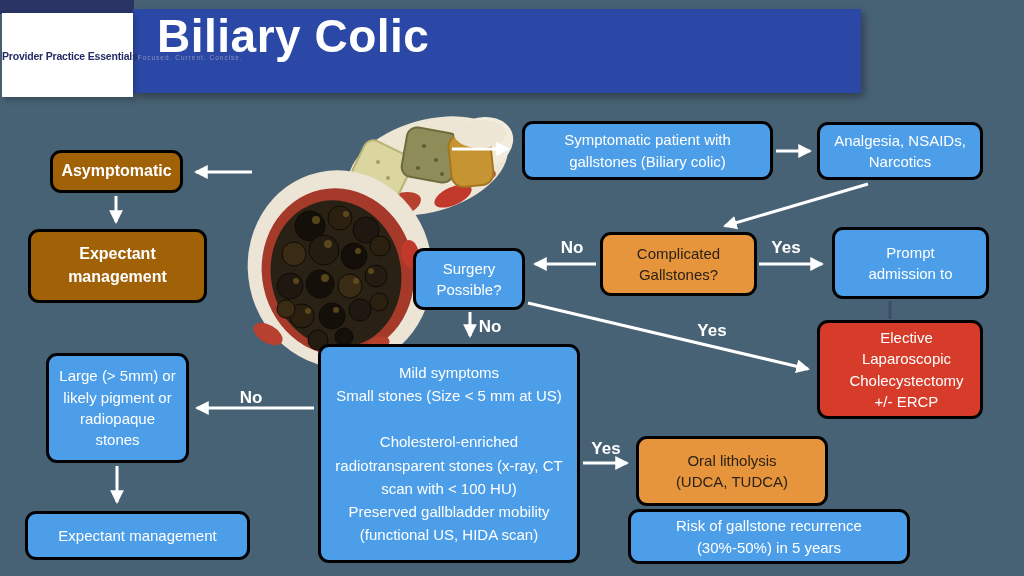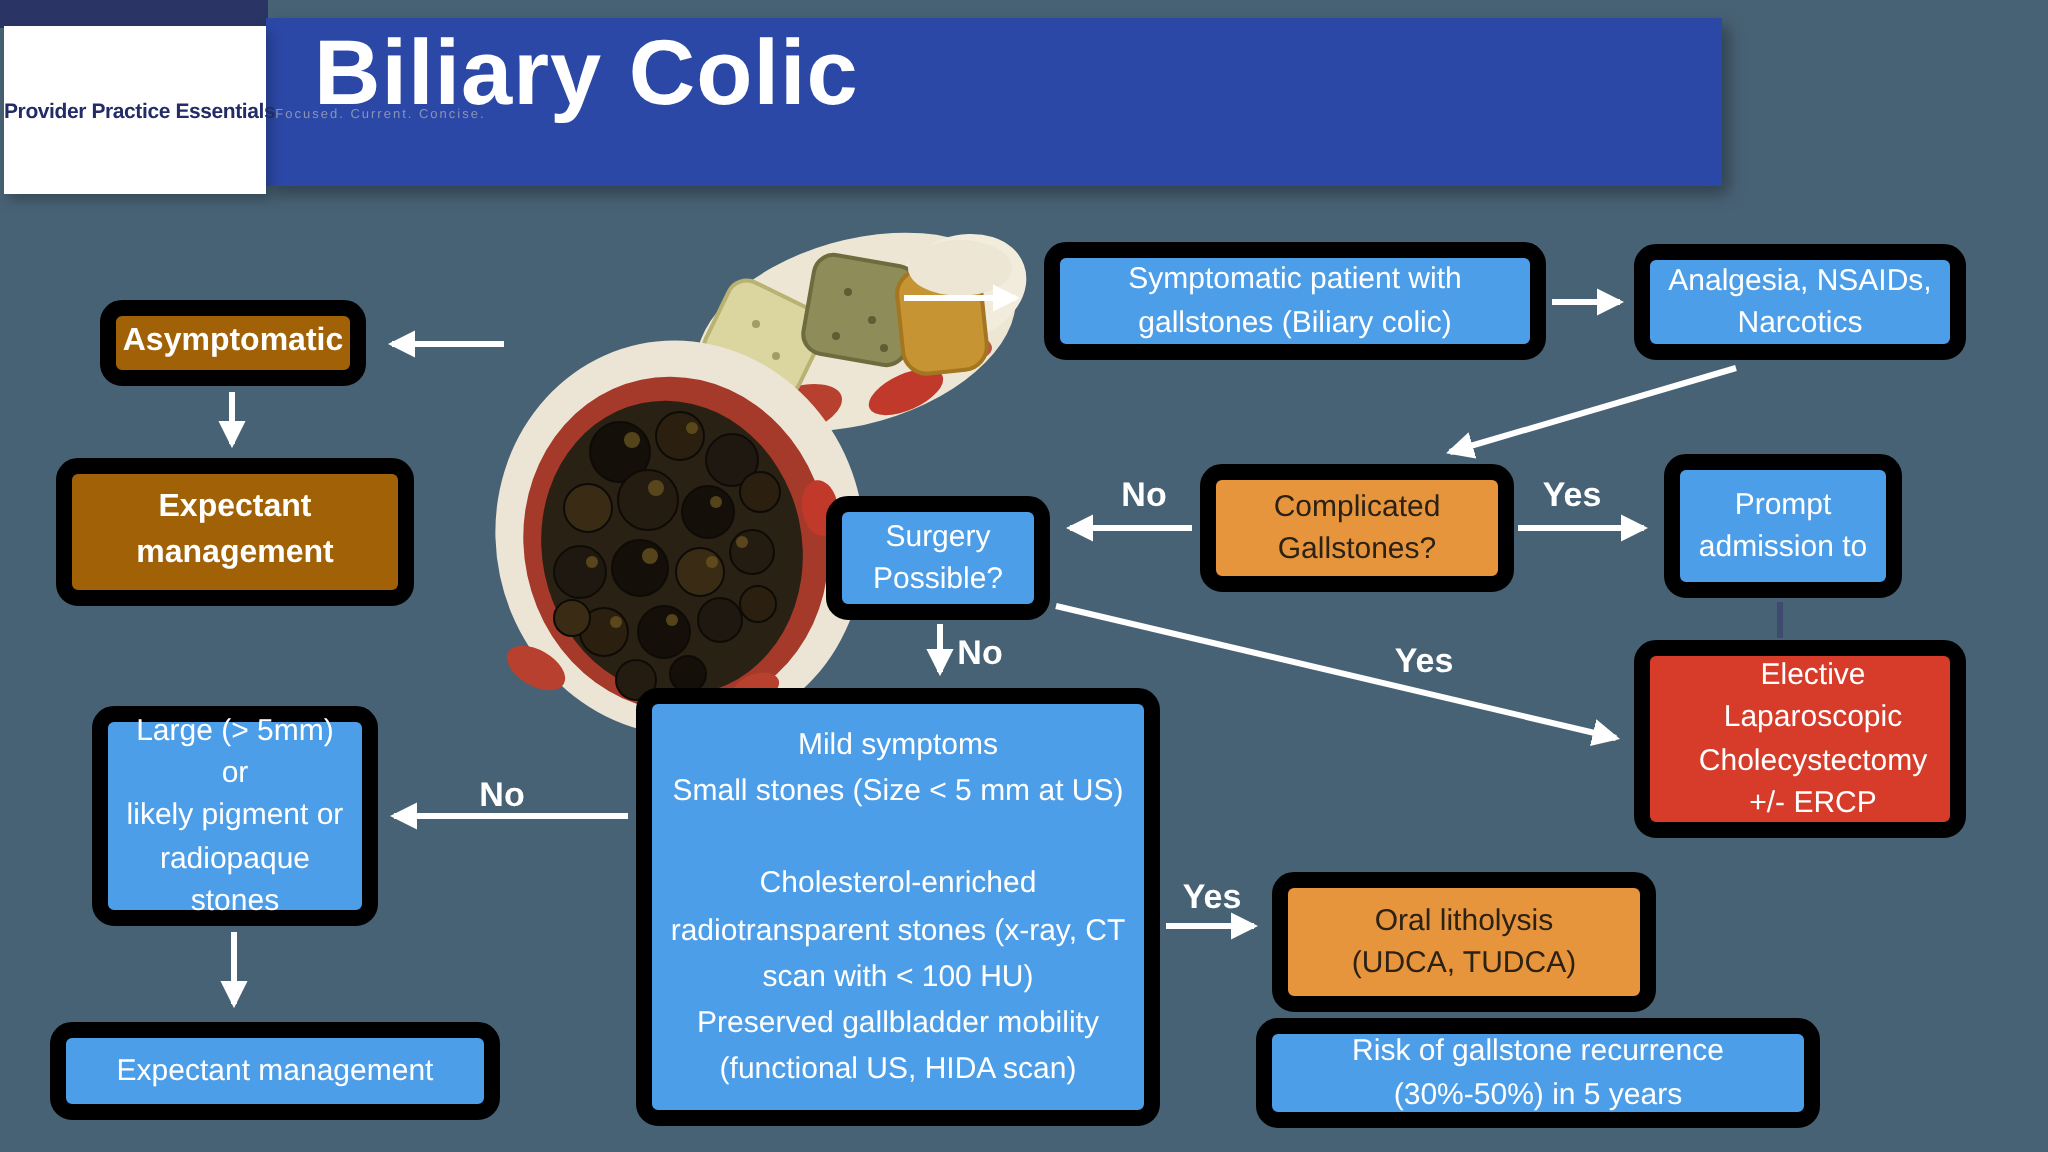--- a/index.html
+++ b/index.html
@@ -24,21 +24,21 @@
     box-shadow:2px 3px 6px rgba(0,0,0,.25);
     display:flex;align-items:center;justify-content:flex-start;
   }
   .logo-cross{margin-top:3px;}
   .logo-name{color:#232C66;font-weight:700;font-size:10.5px;letter-spacing:-0.2px;margin-top:1px;white-space:nowrap;}
   .logo-tag{color:#8A93B8;font-size:6.5px;letter-spacing:1px;margin-top:4px;white-space:nowrap;}
   
   .node{
     position:absolute;box-sizing:border-box;z-index:3;
     display:flex;align-items:center;justify-content:center;text-align:center;
-    border:8px solid #000000;border-radius:11px;
+    border:3px solid #000000;border-radius:11px;
     color:#ffffff;font-size:15px;line-height:1.42;white-space:pre-line;
     padding:4px 8px;
   }
   .blue{background:#4D9EE9;}
   .green{background:#a16207;font-weight:700;font-size:16px;}
   .orange{background:#E7953C;color:#2B2115;}
   .red{background:#D73C2A;}
   .edge-label{
     position:absolute;z-index:4;transform:translate(-50%,-50%);
     color:#ffffff;font-weight:700;font-size:17px;
@@ -169,21 +169,21 @@
 
   <div class="node blue" style="left:817px;top:122px;width:166px;height:58px;">Analgesia, NSAIDs,
 Narcotics</div>
 
   <div class="node blue" style="left:413px;top:248px;width:112px;height:62px;">Surgery
 Possible?</div>
 
   <div class="node orange" style="left:600px;top:232px;width:157px;height:64px;">Complicated
 Gallstones?</div>
 
-  <div class="node blue" style="left:832px;top:227px;width:119px;height:72px;">Prompt
+  <div class="node blue" style="left:832px;top:227px;width:157px;height:72px;">Prompt
 admission to</div>
 
   <div class="node red" style="left:817px;top:320px;width:166px;height:99px;padding-left:21px;">Elective
 Laparoscopic
 Cholecystectomy
 +/- ERCP</div>
 
   <div class="node blue" style="left:318px;top:344px;width:262px;height:219px;line-height:1.55;">Mild symptoms
 Small stones (Size &lt; 5 mm at US)
 

